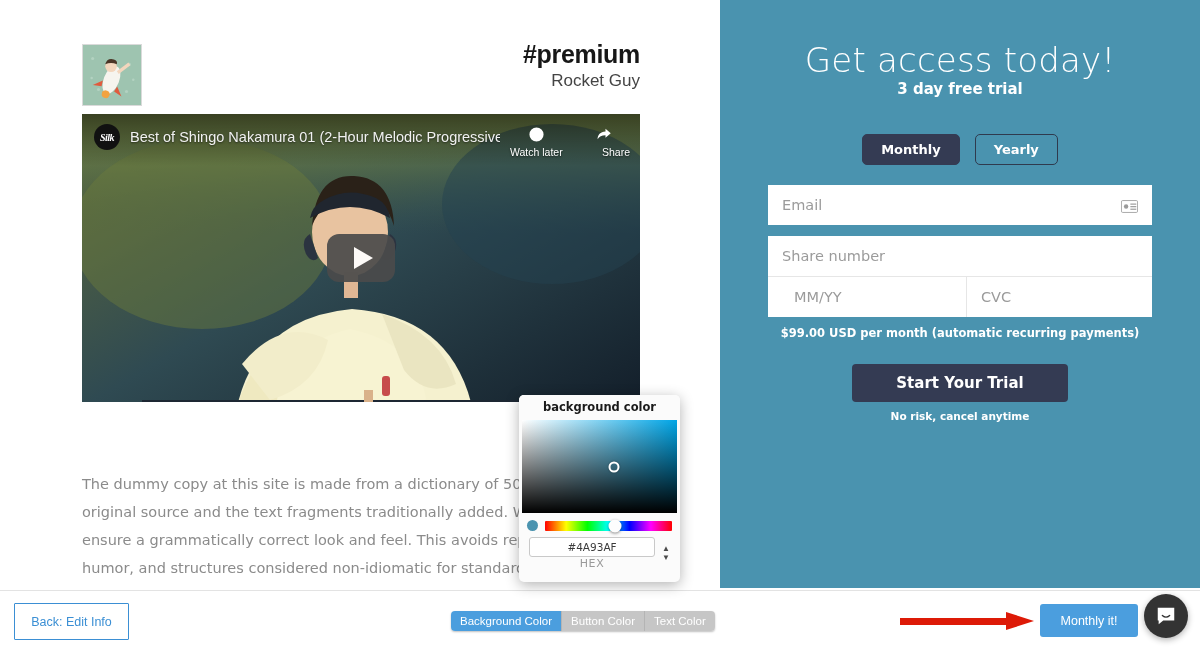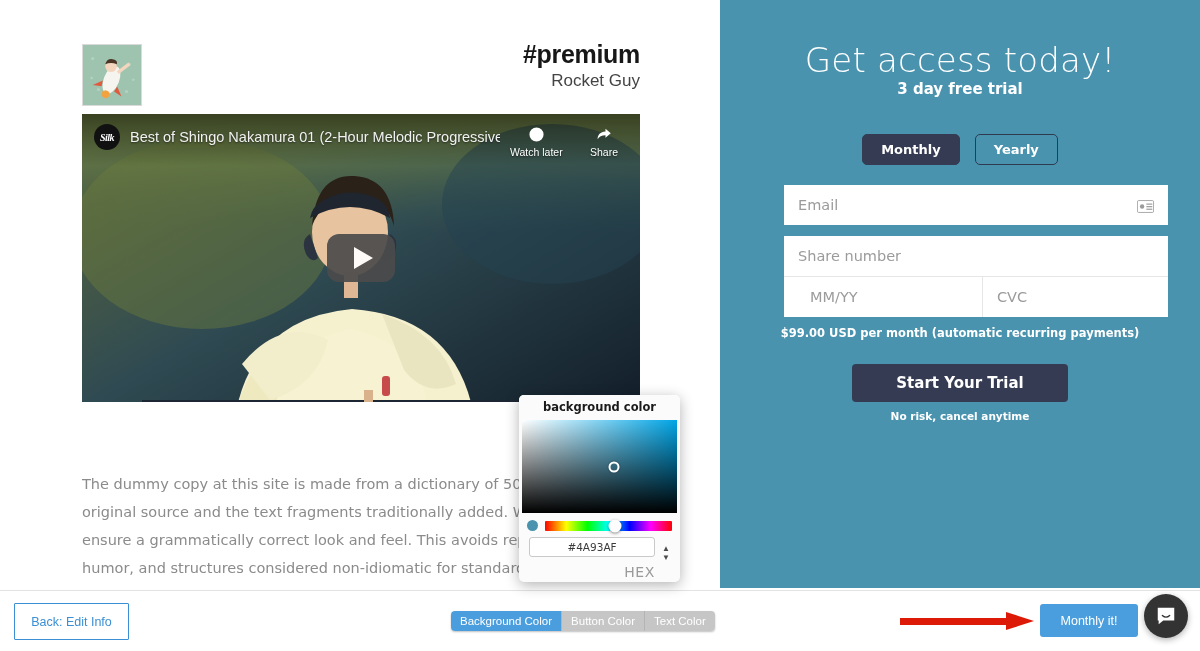--- a/index.html
+++ b/index.html
@@ -53,21 +53,21 @@
   .yt-chan span {
     color:#fff; font-size:10px; font-weight:700; font-style: italic;
     letter-spacing: -0.5px; font-family:"Liberation Serif", serif;
   }
   .yt-title {
     color: #f1f1f1; font-size: 14.5px; line-height: 28px;
     margin-left: 10px; white-space: nowrap; overflow: hidden;
     flex: 1 1 auto; text-shadow: 0 1px 2px rgba(0,0,0,.5);
   }
   .yt-actions { display: flex; gap: 16px; margin-left: 10px; margin-top: 1px; }
-  .yt-act { text-align: center; width: 52px; }
+  .yt-act { text-align: right; width: 52px; }
   .yt-act .ico { height: 20px; display:flex; align-items:center; justify-content:center; }
   .yt-act .ico svg { fill: #fff; }
   .yt-act .lbl {
     color:#fff; font-size: 10.5px; margin-top: 2px; white-space: nowrap;
     text-shadow: 0 1px 2px rgba(0,0,0,.6);
   }
   .play-btn {
     position: absolute; left: 50%; top: 50%; transform: translate(-50%,-50%);
     width: 68px; height: 48px; border-radius: 12px;
     background: #4b4b4b; display:flex; align-items:center; justify-content:center;
@@ -108,21 +108,21 @@
   }
   .plan-btn {
     height: 31px; padding: 0 18px; border-radius: 5px;
     font-size: 13px; font-weight: 700; color: #fff; cursor: pointer;
     display: flex; align-items: center; justify-content: center;
     font-family: "DejaVu Sans", sans-serif;
   }
   .plan-btn.active { background: #343b53; border: 1px solid #343b53; }
   .plan-btn.ghost { background: transparent; border: 1.5px solid #2f3a4e; }
 
-  .form-area { position: absolute; left: 48px; top: 185px; width: 384px; margin-left: 16px; }
+  .form-area { position: absolute; left: 48px; top: 185px; width: 384px; }
   .field {
     background: #fff; height: 40px; display: flex; align-items: center;
     padding: 0 14px; position: relative;
   }
   .field .ph { color: #9b9b9b; font-size: 14.5px; font-family:"DejaVu Sans", sans-serif; }
   .email-field { margin-bottom: 11px; justify-content: space-between; }
   .card-group { background: #fff; }
   .card-row2 { display: flex; border-top: 1px solid #e6e6e6; padding-left: 12px; }
   .card-row2 .field { flex: 1 1 50%; }
   .card-row2 .field + .field { border-left: 1px solid #e6e6e6; }
@@ -181,21 +181,21 @@
     box-shadow: 0 1px 3px rgba(0,0,0,.45);
   }
   .hex-row { display: flex; align-items: flex-start; padding: 6px 8px 0 10px; gap: 5px; }
   .hex-box { flex: 1 1 auto; }
   .hex-input {
     width: 100%; height: 20px; border: 1px solid #c9c9c9; border-radius: 3px;
     background: #fff; text-align: center; font-size: 10.5px; color: #3a3a3a;
     font-family: "DejaVu Sans", sans-serif; line-height: 18px;
   }
   .hex-label {
-    text-align: right; font-size: 14px; color: #9a9a9a; margin-top: 7px;
+    text-align: center; font-size: 11px; color: #9a9a9a; 
     letter-spacing: .6px; font-family:"DejaVu Sans", sans-serif;
   }
   .stepper {
     width: 12px; display:flex; flex-direction: column; align-items:center;
     gap: 3px; padding-top: 9px; color:#4a4a4a;
   }
   .stepper div { font-size: 8px; line-height: 6px; }
 
   
   .footer {

